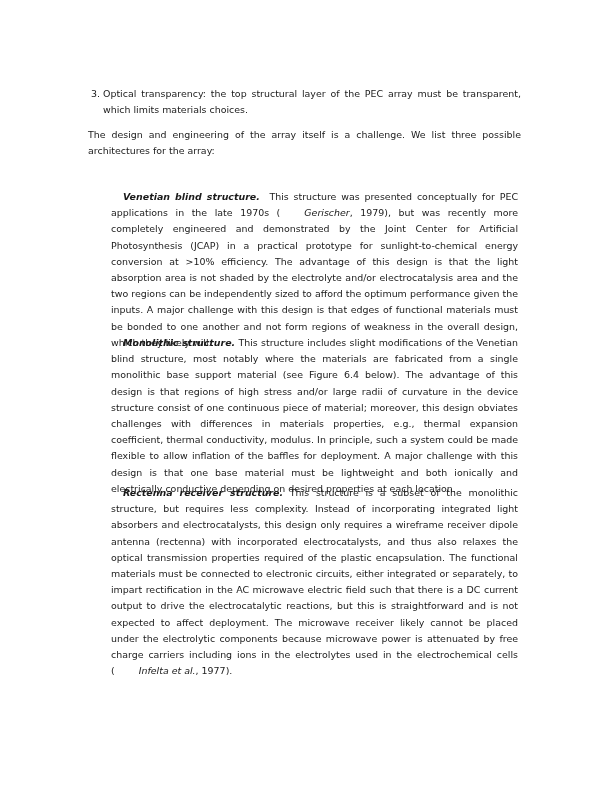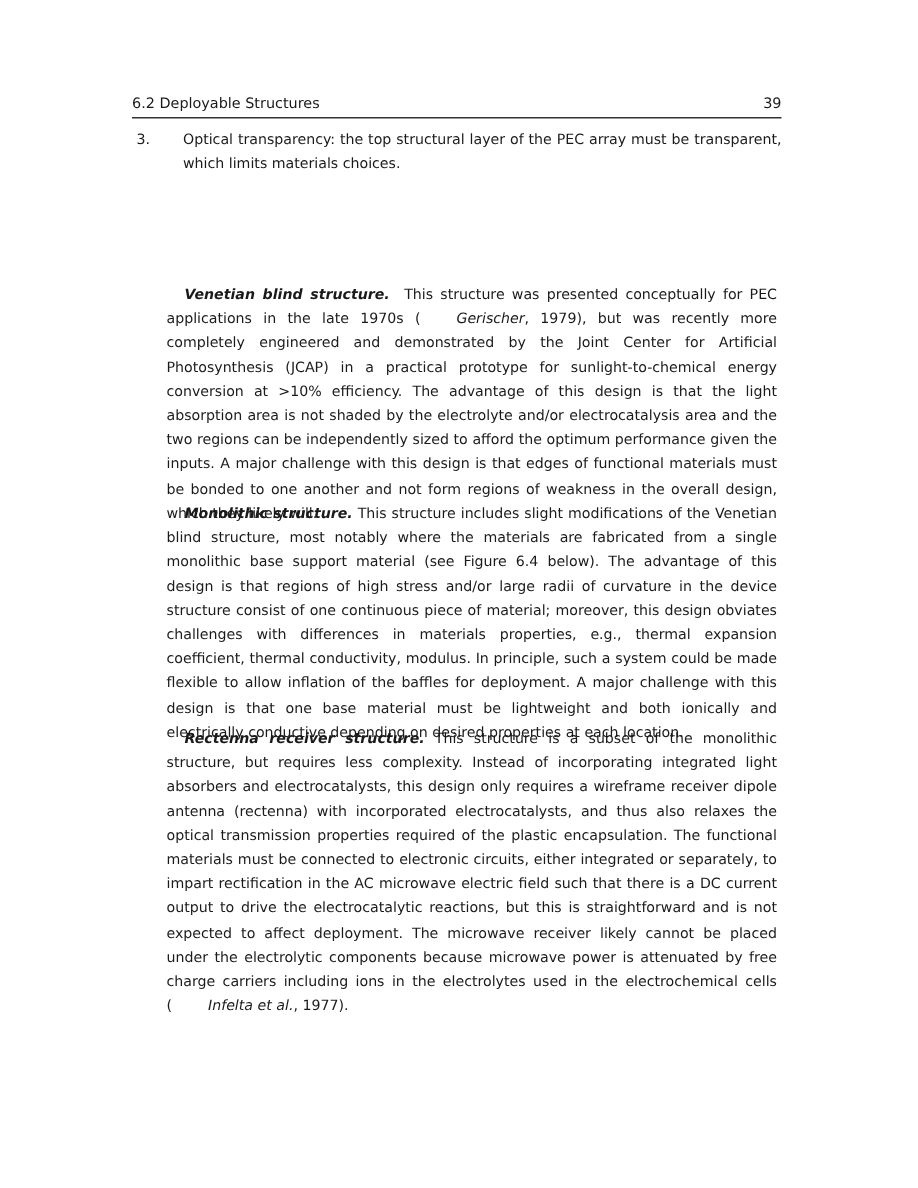--- a/index.html
+++ b/index.html
@@ -6,46 +6,43 @@
   body { width: 612px; height: 792px; position: relative; overflow: hidden;
          font-family: "DejaVu Sans", "Liberation Sans", sans-serif; color: #1a1a1a; }
   .page { position: absolute; left: 0; top: 0; width: 612px; height: 792px; }
   .running-head { position: absolute; left: 88px; top: 64px; width: 433px; height: 14px;
                   border-bottom: 0.8px solid #333; font-size: 9.6px; line-height: 12px; }
   .running-head .sec { position: absolute; left: 0; top: 0; }
   .running-head .num { position: absolute; right: 0; top: 0; }
   .txt { font-size: 9.45px; line-height: 16.2px; text-align: justify; }
   .item3 { position: absolute; left: 91px; top: 86px; width: 430px; }
   .item3 .marker { position: absolute; left: 0; top: 0; }
-  .item3 .body { margin-left: 31px; }
+  .item3 .body { margin-left: 12px; }
   .intro { position: absolute; left: 88px; top: 127px; width: 433px; }
   .arch { position: absolute; left: 111px; width: 407px; }
   .arch p { margin: 0; text-indent: 12px; }
   .arch b { font-weight: bold; font-style: italic; }
   #arch-0 { top: 189px; }
   #arch-1 { top: 335px; }
   #arch-2 { top: 485px; }
   p { margin: 0; }
   i { font-style: italic; margin-left: 24px; }
 </style>
 </head>
 <body>
 
 <div class="page">
 
-  <div class="running-head">
-    <span class="sec">6.2 Deployable Structures</span>
-    <span class="num">39</span>
-  </div>
 
   <div class="item3 txt">
     <span class="marker">3.</span>
     <p class="body">Optical transparency: the top structural layer of the PEC array must be transparent, which limits materials choices.</p>
   </div>
 
+  <p class="intro txt">The design and engineering of the array itself is a challenge. We list three possible architectures for the array:</p>
 
   <div class="arch txt" id="arch-0">
     <p><b>Venetian blind structure.</b>&nbsp; <span>This structure was presented conceptually for PEC applications in the late 1970s (</span><i>Gerischer</i><span>, 1979), but was recently more completely engineered and demonstrated by the Joint Center for Artificial Photosynthesis (JCAP) in a practical prototype for sunlight-to-chemical energy conversion at &gt;10% efficiency. The advantage of this design is that the light absorption area is not shaded by the electrolyte and/or electrocatalysis area and the two regions can be independently sized to afford the optimum performance given the inputs. A major challenge with this design is that edges of functional materials must be bonded to one another and not form regions of weakness in the overall design, which they likely will.</span></p>
   </div>
 
   <div class="arch txt" id="arch-1">
     <p><b>Monolithic structure.</b> <span>This structure includes slight modifications of the Venetian blind structure, most notably where the materials are fabricated from a single monolithic base support material (see Figure 6.4 below). The advantage of this design is that regions of high stress and/or large radii of curvature in the device structure consist of one continuous piece of material; moreover, this design obviates challenges with differences in materials properties, e.g., thermal expansion coefficient, thermal conductivity, modulus. In principle, such a system could be made flexible to allow inflation of the baffles for deployment. A major challenge with this design is that one base material must be lightweight and both ionically and electrically conductive depending on desired properties at each location.</span></p>
   </div>
 
   <div class="arch txt" id="arch-2">

